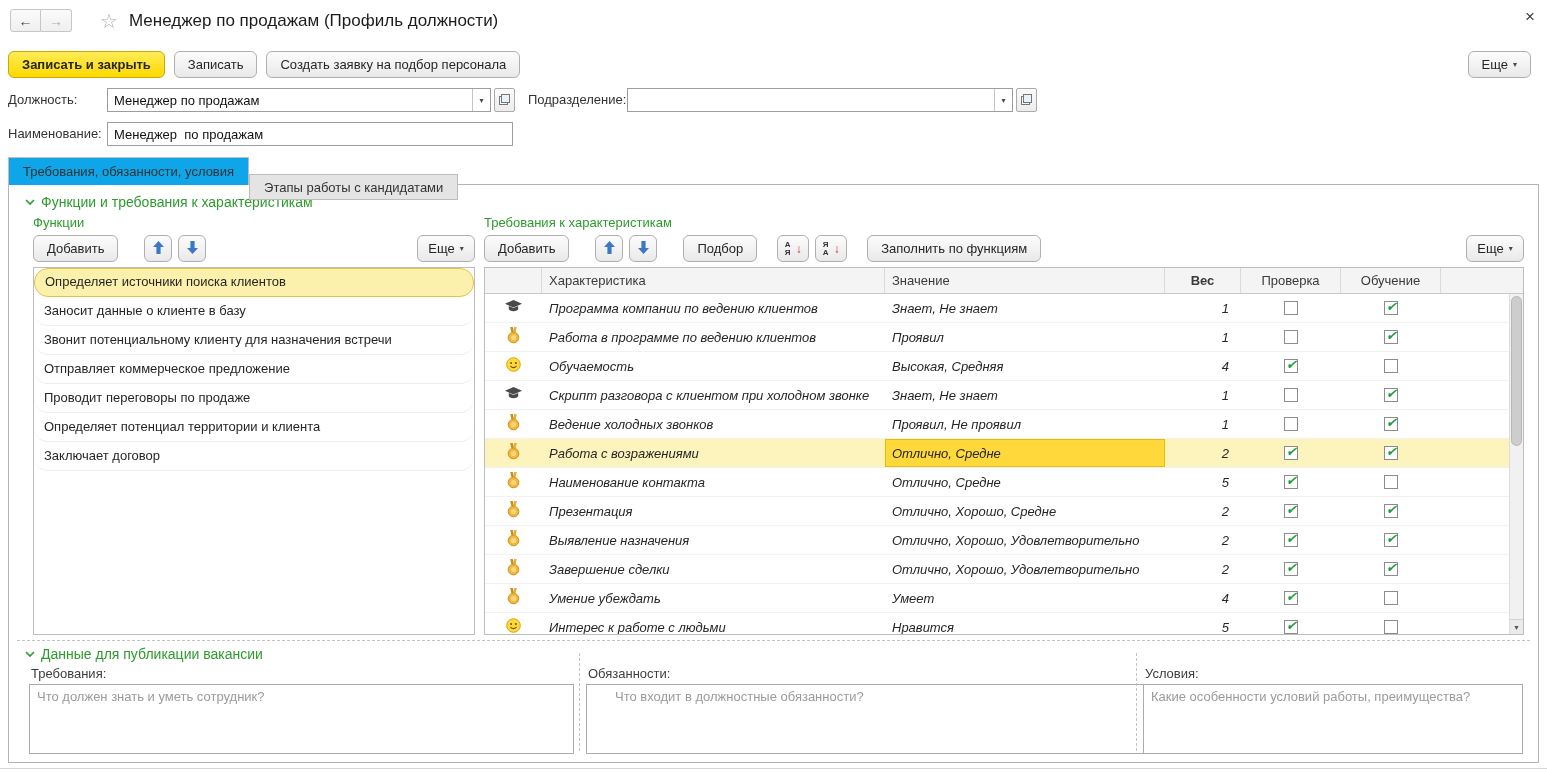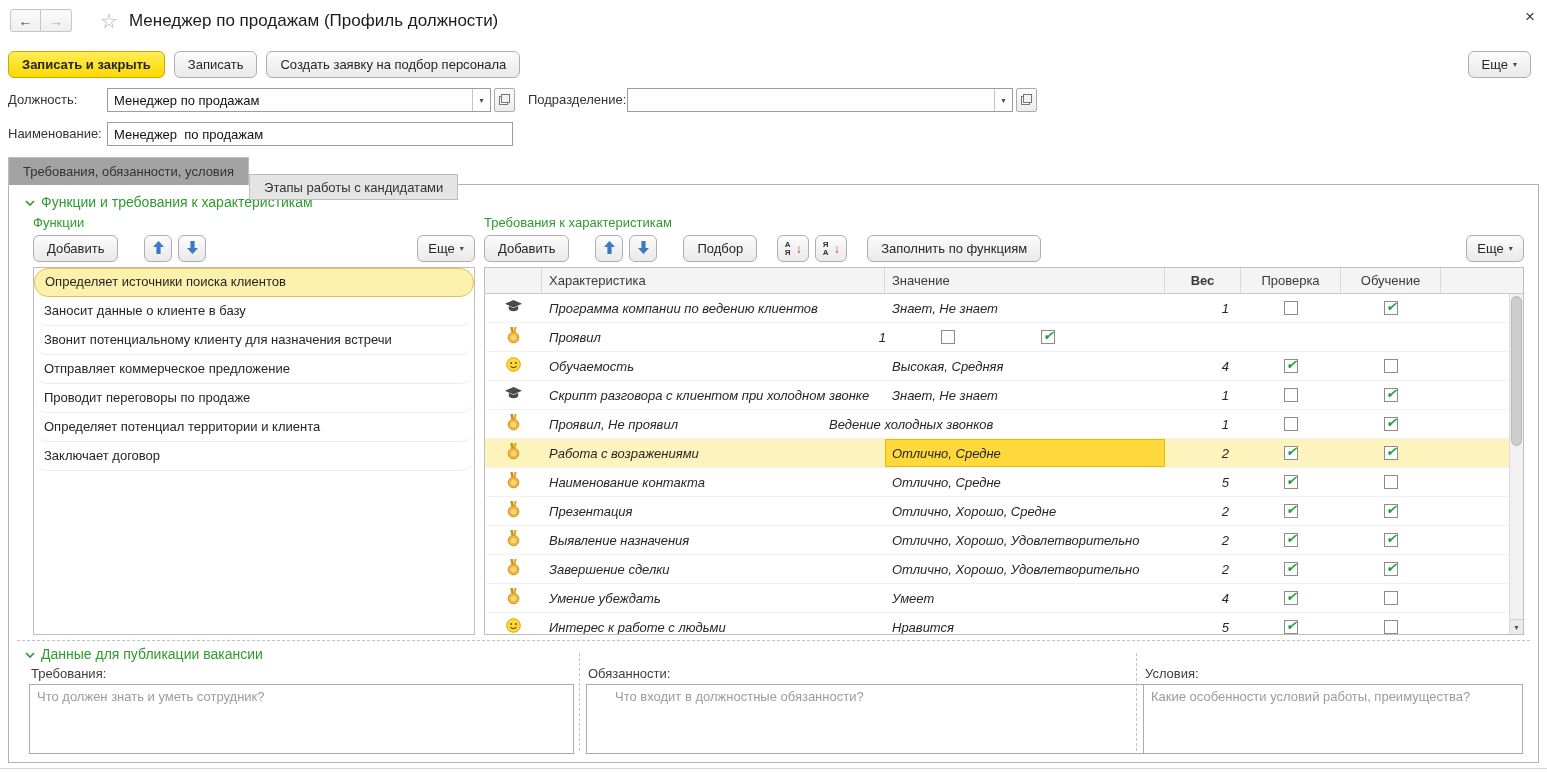--- a/index.html
+++ b/index.html
@@ -31,25 +31,25 @@
   .f-label { position:absolute; color:#333; line-height:24px; white-space:nowrap; }
   .combo { position:absolute; height:24px; border:1px solid #9D9D9D; background:#fff; display:flex; }
   .combo input { flex:1; border:none; outline:none; padding:0 6px; font:inherit; color:#111; min-width:0; background:transparent; }
   .combo-drop { width:18px; border-left:1px solid #C4C4C4; display:flex; align-items:center; justify-content:center; cursor:pointer; background:#fff; }
   .open-btn { position:absolute; width:21px; height:24px; background:linear-gradient(#FBFBFB,#ECECEC); border:1px solid #ABABAB; border-radius:2px; display:flex; align-items:center; justify-content:center; }
   .text-input { position:absolute; height:24px; border:1px solid #9D9D9D; padding:0 6px; font:inherit; color:#111; outline:none; }
 
   
   .tabs { position:absolute; left:8px; top:157px; display:flex; z-index:2; }
   .tab { margin-top:17px; height:26px; line-height:25px; background:#E4E4E4; border:1px solid #BDBDBD; padding:0 14px; color:#333; cursor:pointer; white-space:nowrap; }
-  .tab.active { margin-top:0; height:28px; line-height:27px; background:#a3a3a3; border-bottom:none; position:relative; z-index:3; }
+  .tab.active { margin-top:0; height:28px; line-height:27px; background:#0ea5e9; border-bottom:none; position:relative; z-index:3; }
 
   
   .tab-panel { position:absolute; left:8px; top:184px; width:1531px; height:579px; border:1px solid #B3B3B3; background:#fff; }
-  .group-header { position:absolute; display:flex; align-items:flex-end; gap:6px; cursor:pointer; }
+  .group-header { position:absolute; display:flex; align-items:flex-start; gap:6px; cursor:pointer; }
   .group-title { color:#2E9B2E; font-size:14px; }
   .panel-label { position:absolute; color:#2E9B2E; font-size:13px; }
   .tool-row { position:absolute; display:flex; gap:6px; }
   .icon-btn { width:28px; padding:0; justify-content:center; }
   .sort-letters { display:flex; flex-direction:column; font-size:8px; line-height:8px; font-weight:bold; color:#333; }
   .sort-arrow { color:#C43B2A; font-size:12px; font-weight:bold; line-height:1; }
 
   
   .flist { position:absolute; left:24px; top:82px; width:442px; height:368px; border:1px solid #BDBDBD; background:#fff; overflow:hidden; }
   .flist-item { height:29px; line-height:28px; padding:0 10px; border-bottom:1px solid #EDEDED; white-space:nowrap; overflow:hidden; cursor:pointer;border-radius:14px; }
@@ -259,20 +259,21 @@
         </div>
         <div class="trow">
           <div class="tc c-icon">
             <span><svg width="13" height="17" viewBox="0 0 13 17">
                 <path d="M3.2 0h2.6l1.1 5H4.3Z" fill="#c98f1a"></path>
                 <path d="M7.2 0h2.6L8.7 5H6.1Z" fill="#e3ae3c"></path>
                 <circle cx="6.5" cy="10.5" r="5.3" fill="#f3b73d" stroke="#c98f1a"></circle>
                 <circle cx="6.5" cy="10.5" r="2.6" fill="#ffd87e"></circle>
               </svg></span>
           </div>
+          <div class="tc c-name">Работа в программе по ведению клиентов</div>
           <div class="tc c-value">Проявил</div>
           <div class="tc c-weight">1</div>
           <div class="tc c-check">
             <span class="cb"></span>
           </div>
           <div class="tc c-train">
             <span class="cb on"></span>
           </div>
           <div class="tc c-rest"></div>
         </div>
@@ -316,22 +317,22 @@
         </div>
         <div class="trow">
           <div class="tc c-icon">
             <span><svg width="13" height="17" viewBox="0 0 13 17">
                 <path d="M3.2 0h2.6l1.1 5H4.3Z" fill="#c98f1a"></path>
                 <path d="M7.2 0h2.6L8.7 5H6.1Z" fill="#e3ae3c"></path>
                 <circle cx="6.5" cy="10.5" r="5.3" fill="#f3b73d" stroke="#c98f1a"></circle>
                 <circle cx="6.5" cy="10.5" r="2.6" fill="#ffd87e"></circle>
               </svg></span>
           </div>
+          <div class="tc c-name">Ведение холодных звонков</div>
           <div class="tc c-value">Проявил, Не проявил</div>
-          <div class="tc c-name">Ведение холодных звонков</div>
           <div class="tc c-weight">1</div>
           <div class="tc c-check">
             <span class="cb"></span>
           </div>
           <div class="tc c-train">
             <span class="cb on"></span>
           </div>
           <div class="tc c-rest"></div>
         </div>
         <div class="trow selected">

